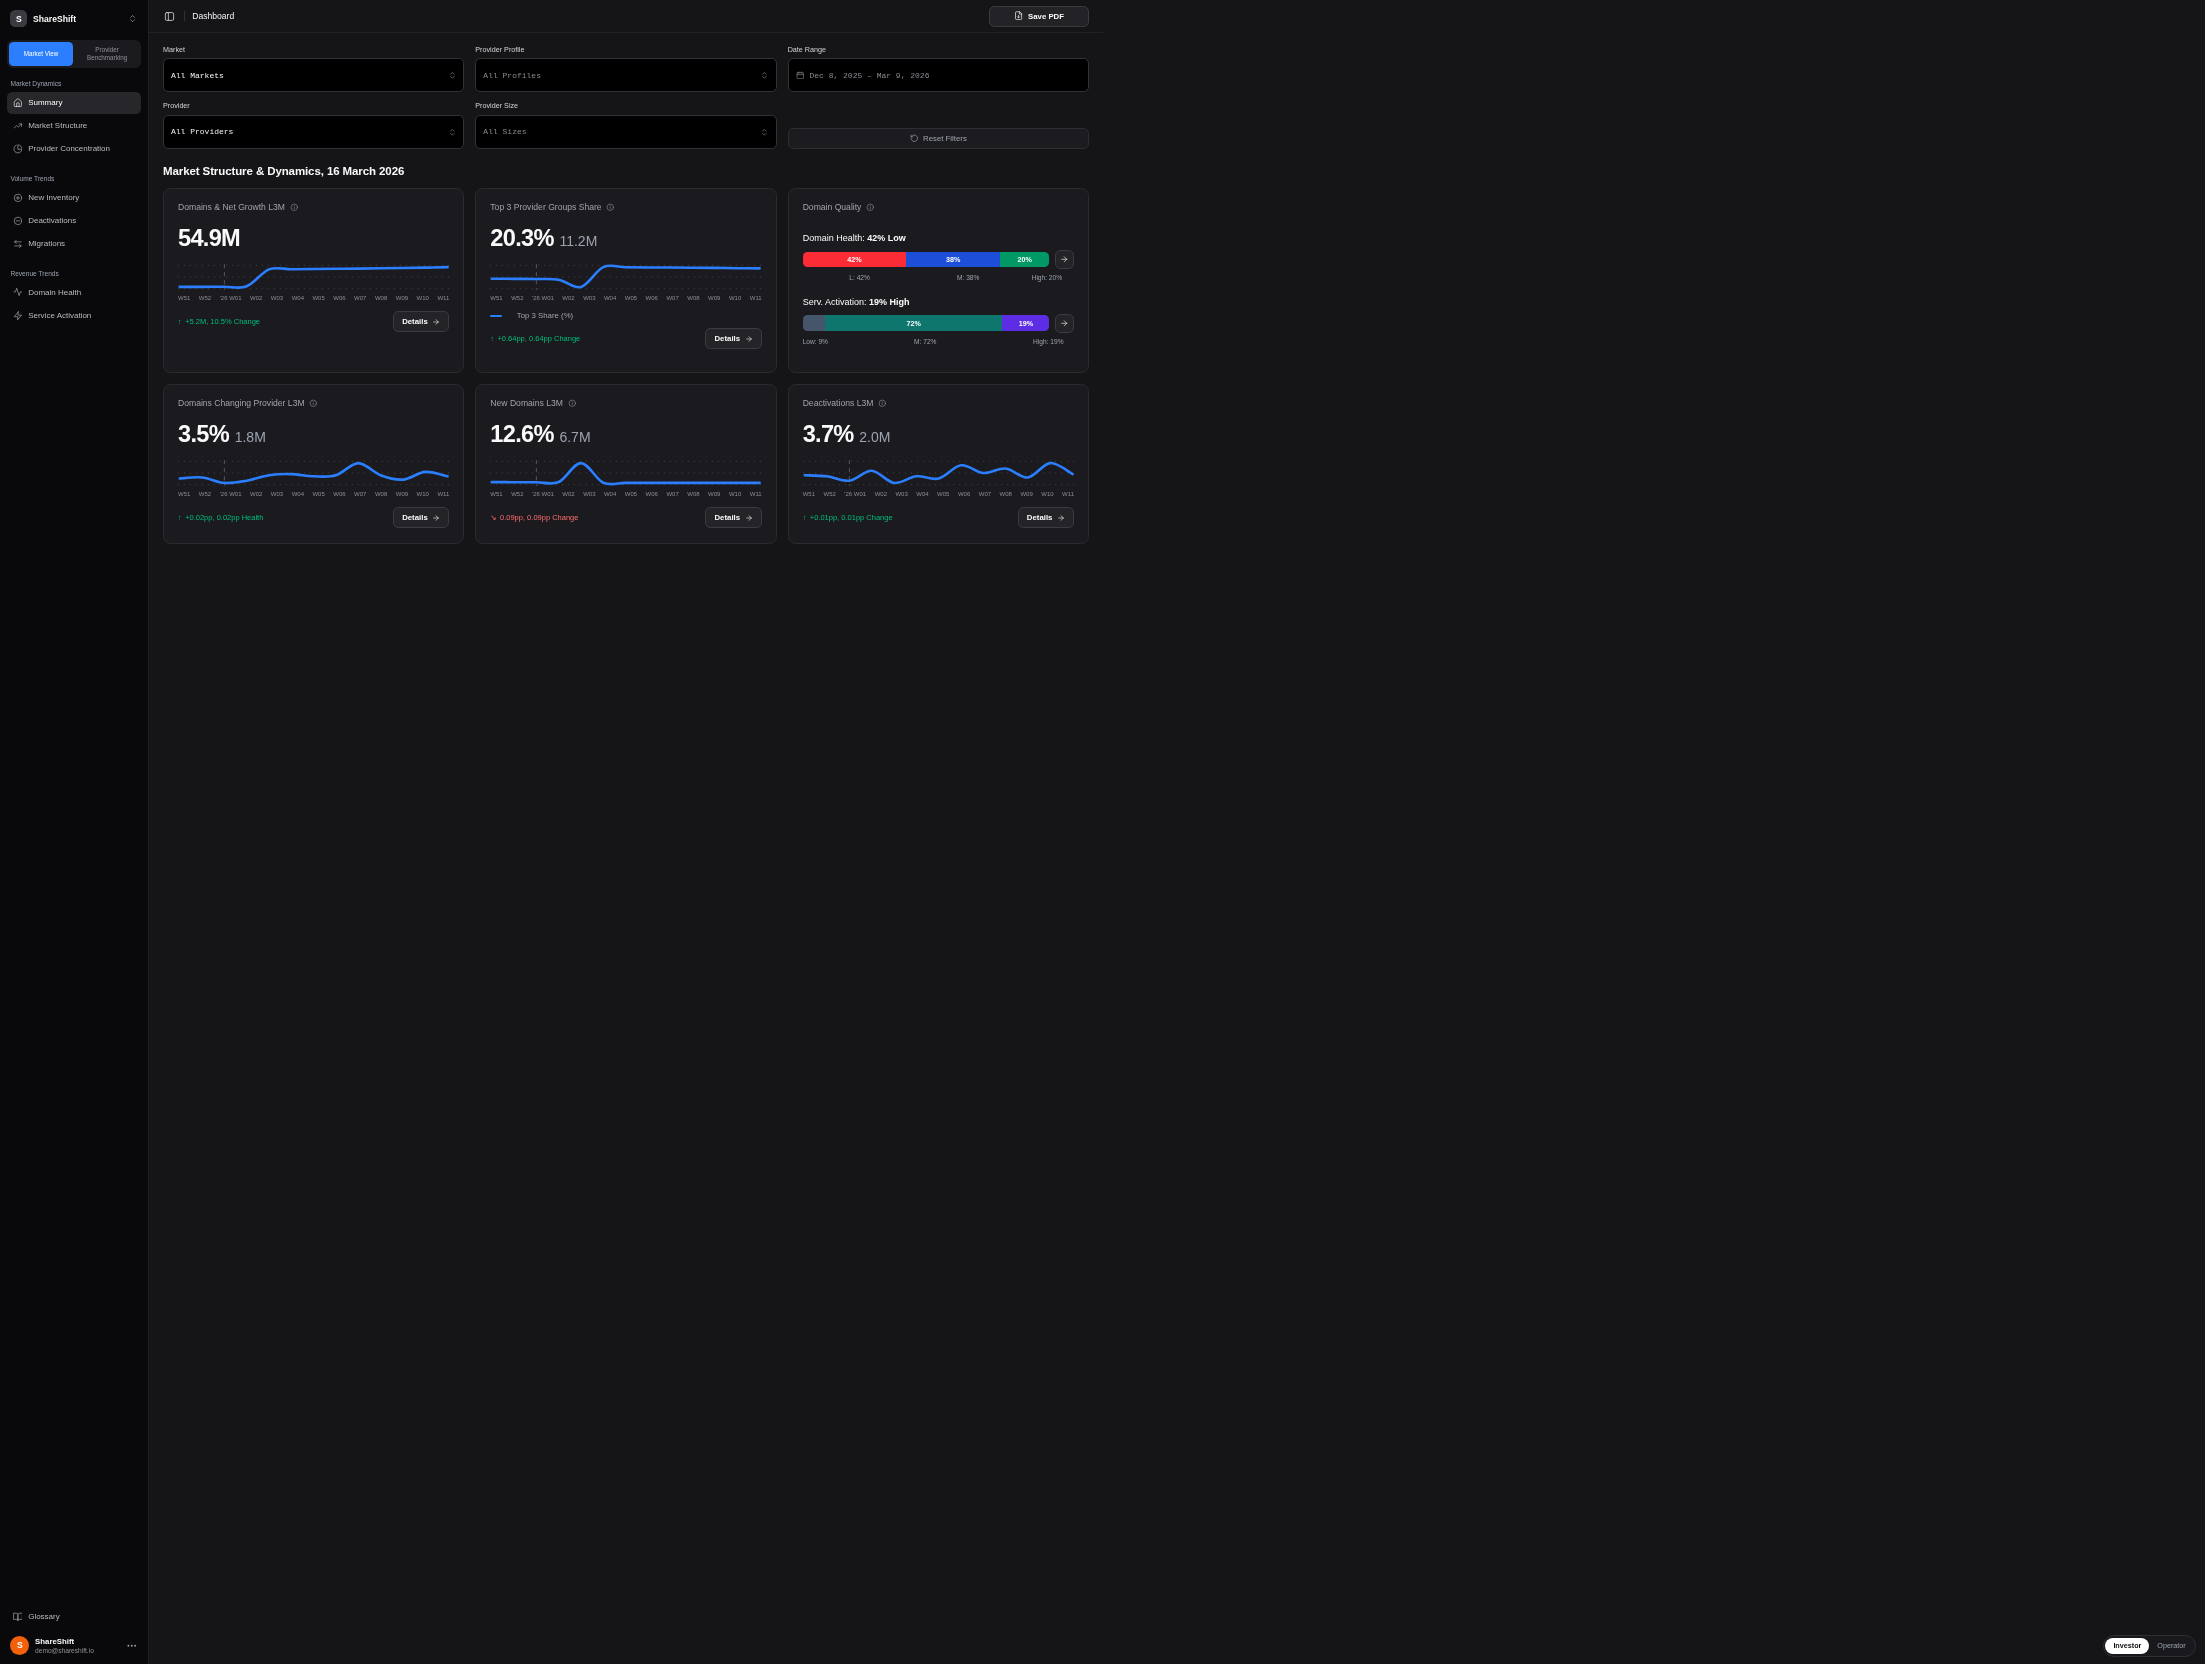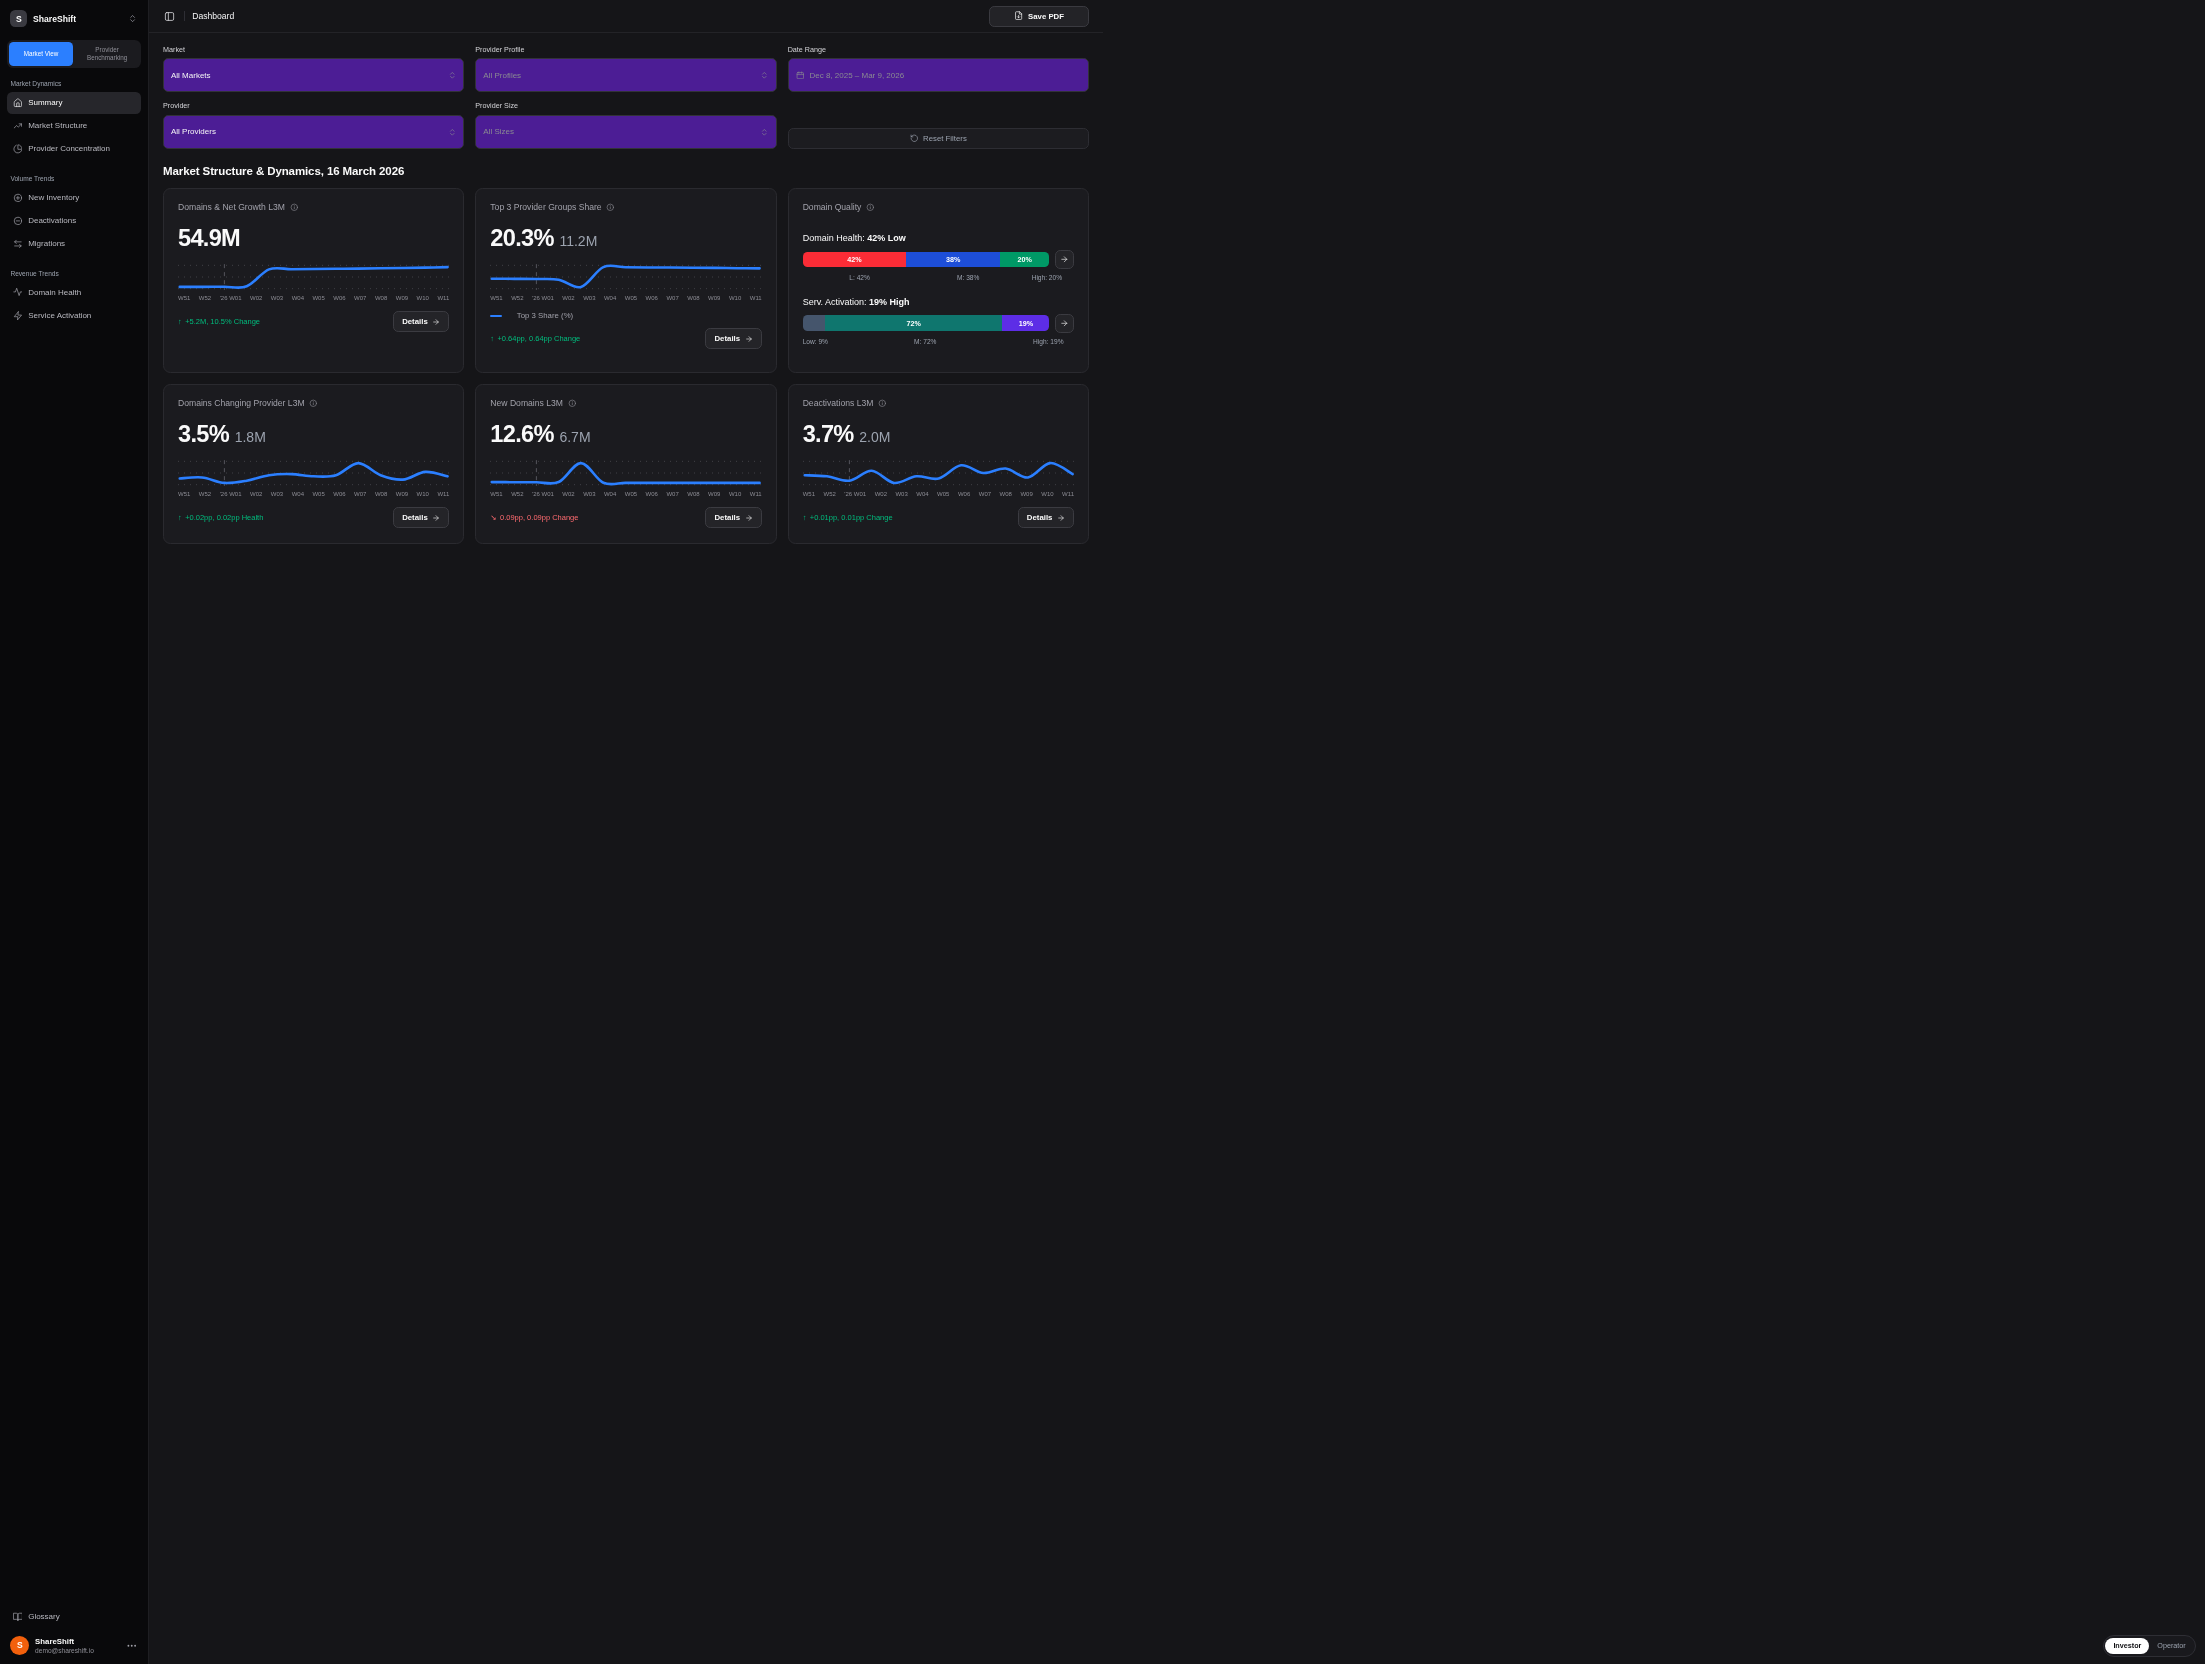--- a/index.html
+++ b/index.html
@@ -55,22 +55,22 @@
   .tb-title { font-size:8.6px; font-weight:500; color:#f4f4f5; }
   .savepdf-btn { height:21px; padding:0 24px; display:flex; align-items:center; gap:4.6px; background:#232327;
     border:0.6px solid #3a3a40; border-radius:5.2px; color:#fafafa; font-family:inherit; font-size:7.8px; font-weight:600; cursor:pointer; }
   .savepdf-btn .ic { width:9.2px; height:9.2px; }
 
   .content { padding:11.5px 14px; flex:1; }
 
   
   .filters-grid { display:grid; grid-template-columns:1fr 1fr 1fr; column-gap:11px; row-gap:9.2px; }
   .fcell label { display:block; font-size:7.2px; color:#d4d4d8; margin-bottom:4.6px; }
-  .control { height:21px; width:100%; background:#4c1d95; border:0.6px solid #323238; border-radius:5.2px;
-    display:flex; align-items:center; padding:16px 7px; gap:5.2px; font-size:8px; color:#f4f4f5; cursor:pointer; }
+  .control { height:21px; width:100%; background:#000000; border:0.6px solid #323238; border-radius:5.2px;
+    display:flex; align-items:center; padding:16px 7px; gap:5.2px; font-size:8px; color:#f4f4f5; cursor:pointer;font-family:Liberation Mono, monospace; }
   .control .val { flex:1; text-align:left; }
   .control .ic { width:8.6px; height:8.6px; color:#8a8a92; }
   .control.dim { color:#8a8a92; }
   .fcell.bottom { display:flex; flex-direction:column; justify-content:flex-end; }
   .reset-btn { height:21px; width:100%; display:flex; align-items:center; justify-content:center; gap:4.6px;
     background:#1c1c20; border:0.6px solid #2d2d33; border-radius:5.2px; color:#9ca3af; font-family:inherit;
     font-size:7.8px; font-weight:500; cursor:pointer; }
   .reset-btn .ic { width:8.6px; height:8.6px; }
 
   .section-title { margin-top:16px; font-size:11.5px; font-weight:700; color:#fafafa; letter-spacing:-0.1px; }

